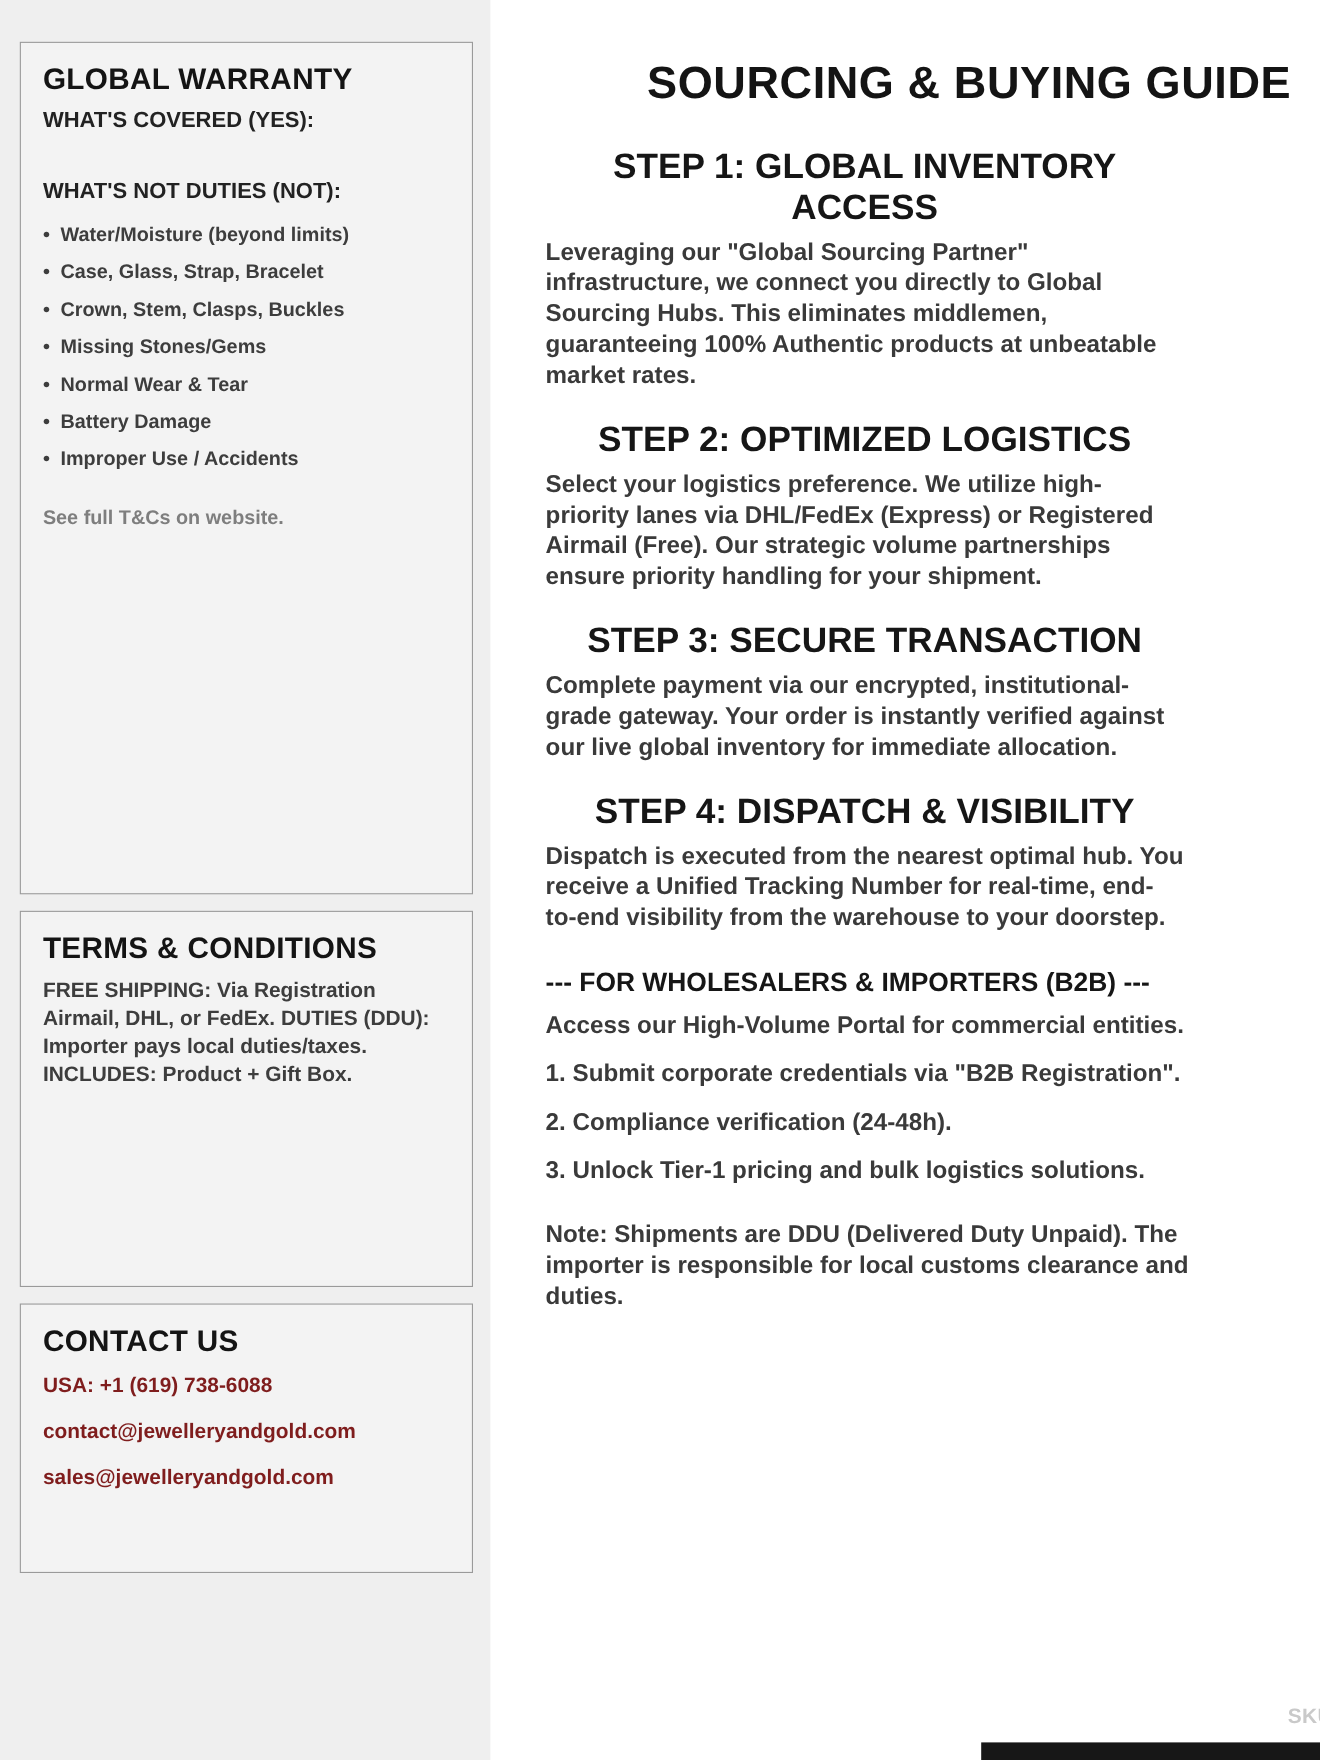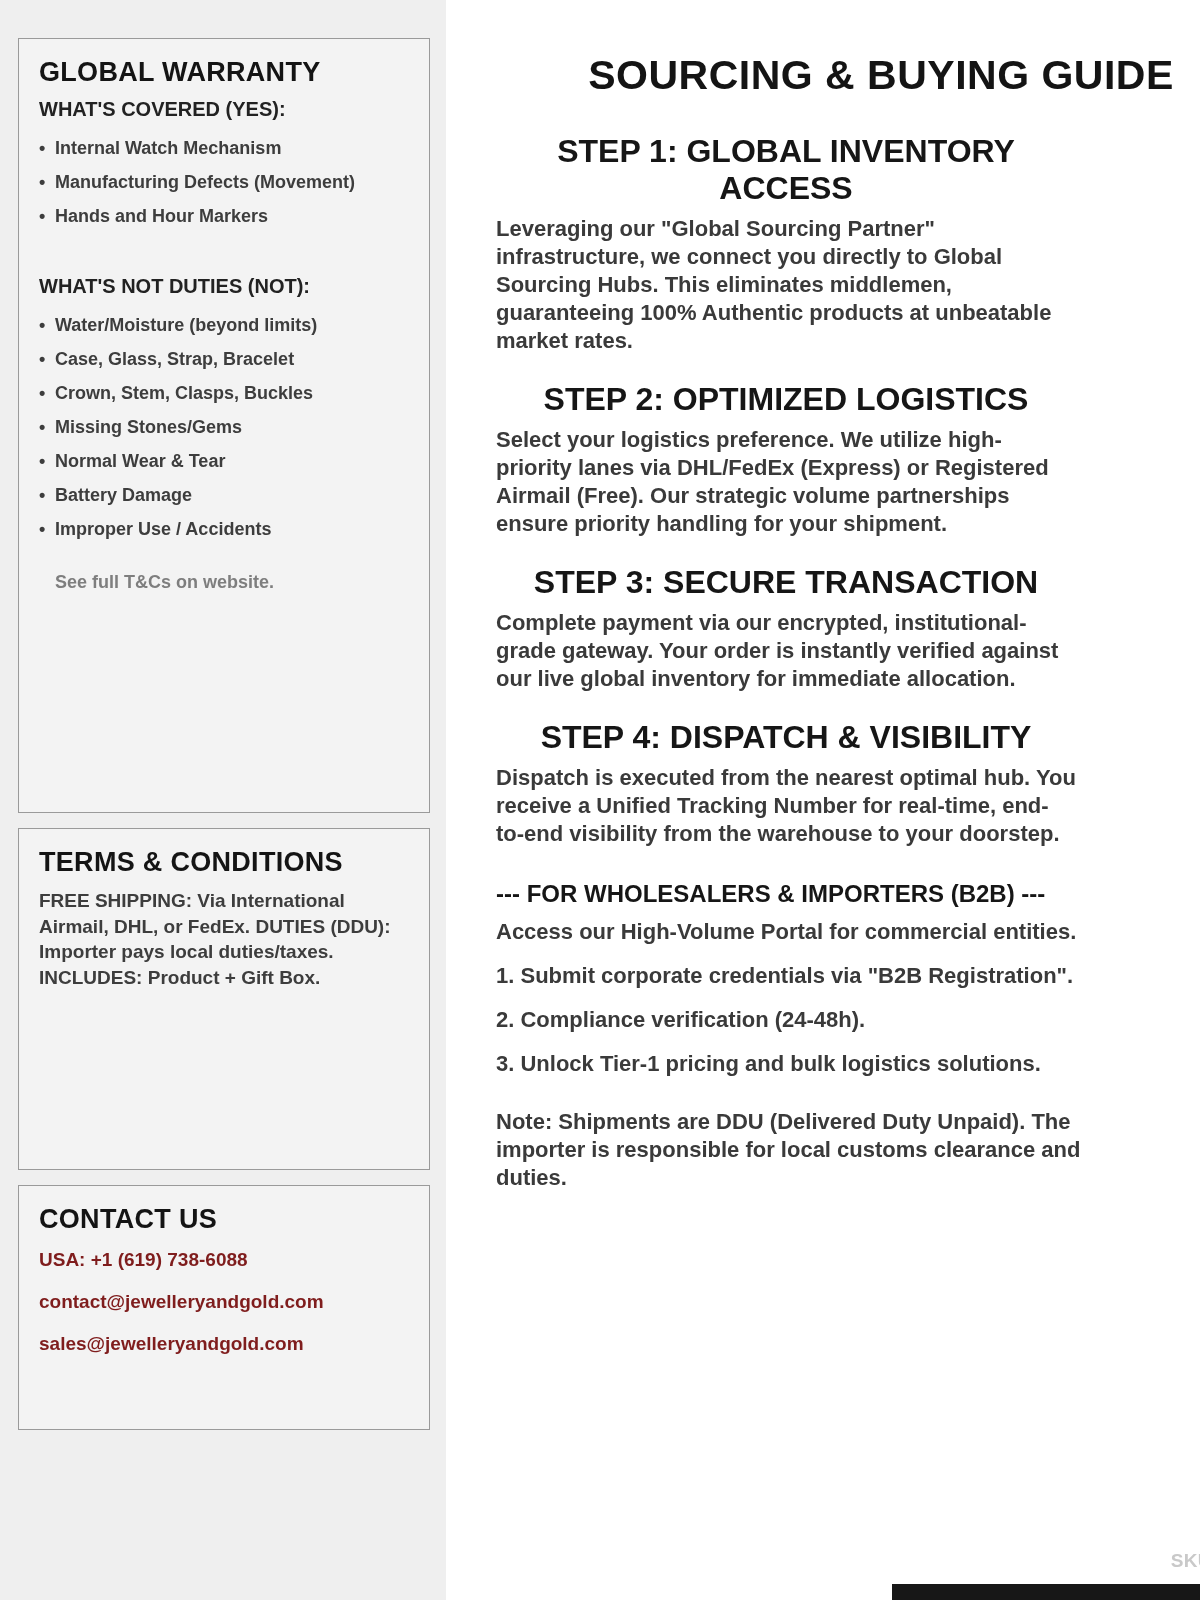--- a/index.html
+++ b/index.html
@@ -57,21 +57,20 @@
     content: "•";
     position: absolute;
     left: 0; top: 0;
     color: #3d3d3d;
   }
   .footnote {
     margin-top: 26px;
     font-size: 18px;
     font-weight: 700;
     color: #7e7e7e;
-    margin-left: 16px;
   }
   .box-body {
     font-size: 19px;
     font-weight: 700;
     color: #3d3d3d;
     line-height: 25.5px;
   }
   .contact-line {
     font-size: 19px;
     font-weight: 700;
@@ -141,41 +140,36 @@
 </head>
 <body>
 
 <div class="page">
 
   <aside class="sidebar">
 
     <section class="box box-warranty">
       <h2>GLOBAL WARRANTY</h2>
       <h3>WHAT'S COVERED (YES):</h3>
-      <ul class="blist">
-        <li>Internal Watch Mechanism</li>
-        <li>Manufacturing Defects (Movement)</li>
-        <li>Hands and Hour Markers</li>
-      </ul>
       <h3 class="spaced">WHAT'S NOT DUTIES (NOT):</h3>
       <ul class="blist">
         <li>Water/Moisture (beyond limits)</li>
         <li>Case, Glass, Strap, Bracelet</li>
         <li>Crown, Stem, Clasps, Buckles</li>
         <li>Missing Stones/Gems</li>
         <li>Normal Wear &amp; Tear</li>
         <li>Battery Damage</li>
         <li>Improper Use / Accidents</li>
       </ul>
       <div class="footnote">See full T&amp;Cs on website.</div>
     </section>
 
     <section class="box box-terms">
       <h2>TERMS &amp; CONDITIONS</h2>
-      <p class="box-body">FREE SHIPPING: Via International Airmail, DHL, or FedEx.  DUTIES (DDU): Importer pays local duties/taxes.  INCLUDES: Product + Gift Box.</p>
+      <p class="box-body">FREE SHIPPING: Via Registration Airmail, DHL, or FedEx.  DUTIES (DDU): Importer pays local duties/taxes.  INCLUDES: Product + Gift Box.</p>
     </section>
 
     <section class="box box-contact">
       <h2>CONTACT US</h2>
       <div class="contact-line">USA: +1 (619) 738-6088</div>
       <div class="contact-line">contact@jewelleryandgold.com</div>
       <div class="contact-line">sales@jewelleryandgold.com</div>
     </section>
 
   </aside>

